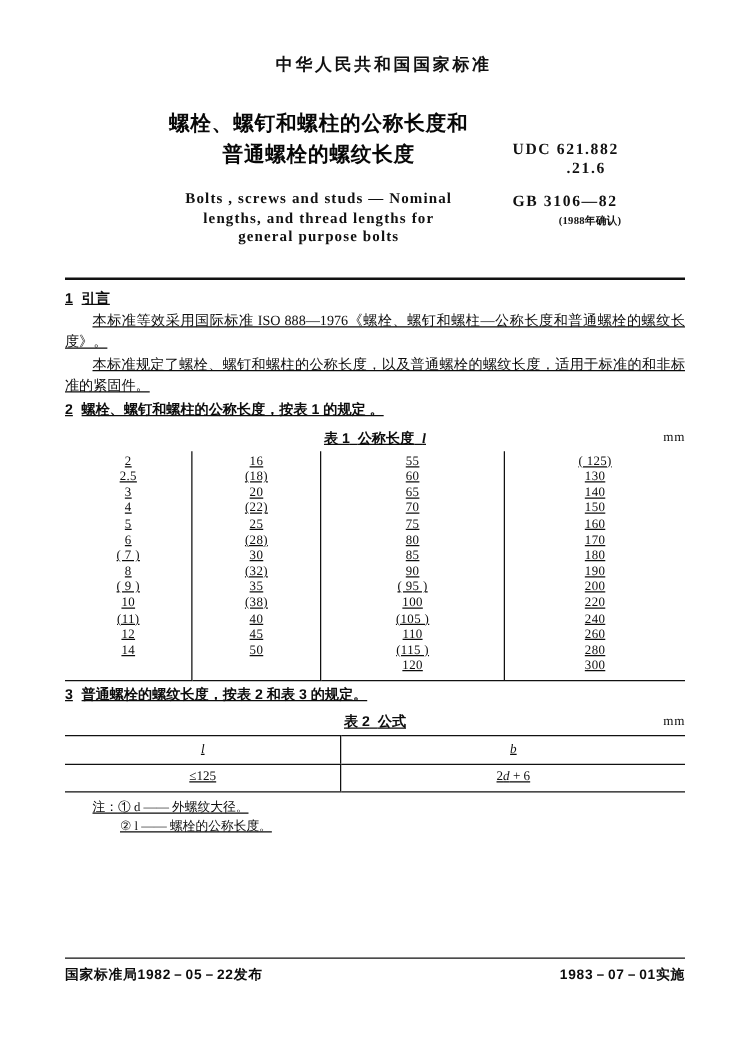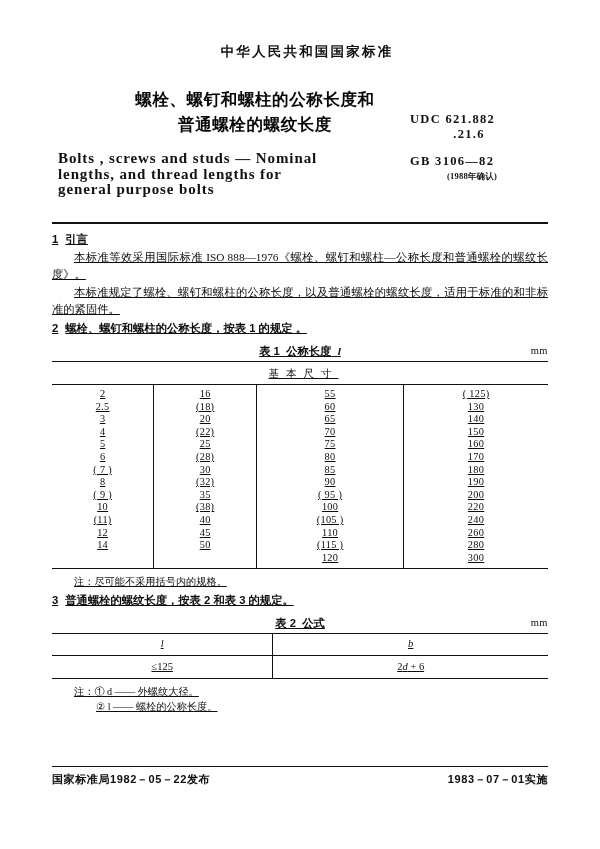--- a/index.html
+++ b/index.html
@@ -47,23 +47,24 @@
     letter-spacing: 0.6px;
     line-height: 25px;
     margin-top: 26px;
     padding-left: 6px;
     padding-right: 96px;
     color: #080808;
   }
   .title-cn .line2 { display: block; }
 
   .title-en {
-    font-family: "Liberation Serif", "DejaVu Serif", serif;
-    font-weight: bold;
-    font-size: 15px;
+    text-align: center;
+    font-family: "Liberation Serif", "DejaVu Serif", serif;
+    font-weight: bold;
+    font-size: 12px;
     line-height: 15.5px;
     letter-spacing: 0.9px;
     margin-top: 14px;
     padding-right: 96px;
     padding-left: 6px;
     color: #111;
   }
   .title-en span { display: block; }
 
   .ident-block {
@@ -263,23 +264,20 @@
       <span class="num">2</span><span>螺栓、螺钉和螺柱的公称长度，按表 1 的规定 。</span>
     </div>
 
     <div class="tbl-caption">
       <span>表 1</span>&nbsp;&nbsp;<span>公称长度</span>&nbsp;&nbsp;<span class="ital">l</span>
       <span class="unit">mm</span>
     </div>
 
     <table class="std">
       <tbody>
-        <tr>
-          <td class="rule-top rule-thin t1-grouphdr" colspan="4">基本尺寸</td>
-        </tr>
         <tr>
           <td class="t1-col rule-bottom" id="t1c0">
               <div>2</div>
               <div>2.5</div>
               <div>3</div>
               <div>4</div>
               <div>5</div>
               <div>6</div>
               <div>( 7 )</div>
               <div>8</div>
@@ -333,21 +331,20 @@
               <div>220</div>
               <div>240</div>
               <div>260</div>
               <div>280</div>
               <div>300</div>
             </td>
         </tr>
       </tbody>
     </table>
 
-    <div class="note">注：尽可能不采用括号内的规格。</div>
 
     <div class="clause-head">
       <span class="num">3</span><span>普通螺栓的螺纹长度，按表 2 和表 3 的规定。</span>
     </div>
 
     <div class="tbl-caption">
       <span>表 2</span>&nbsp;&nbsp;<span>公式</span>
       <span class="unit">mm</span>
     </div>
 

